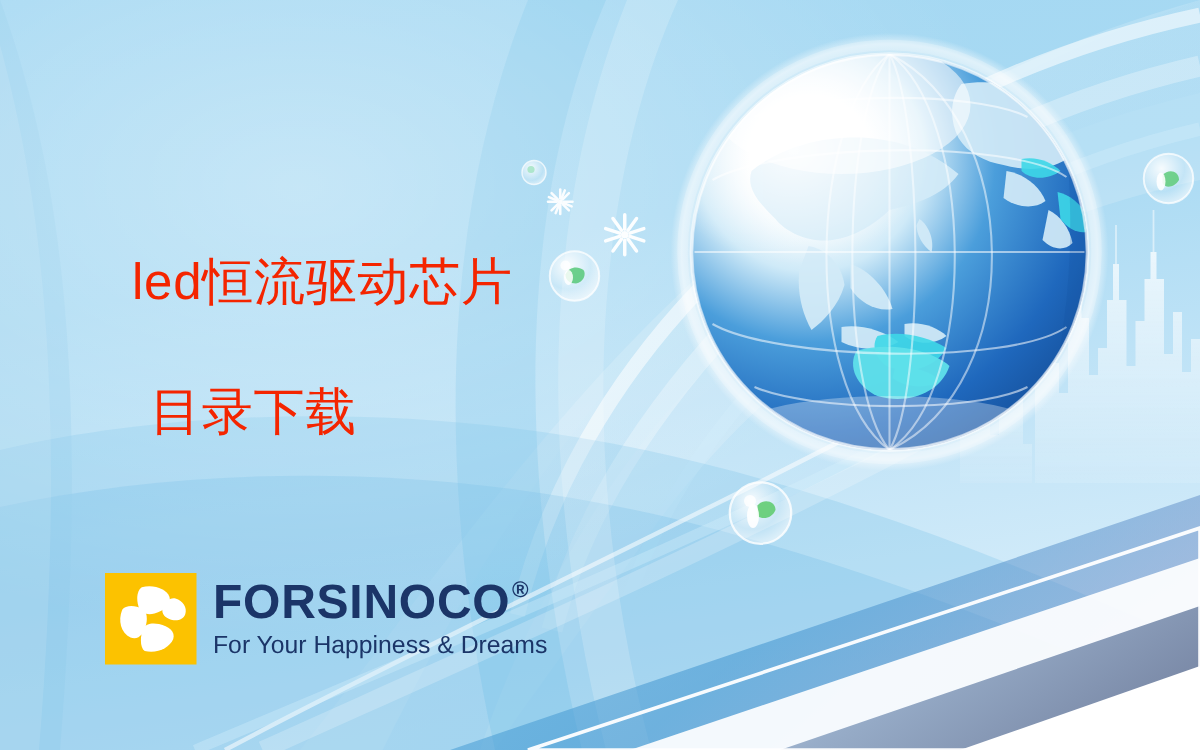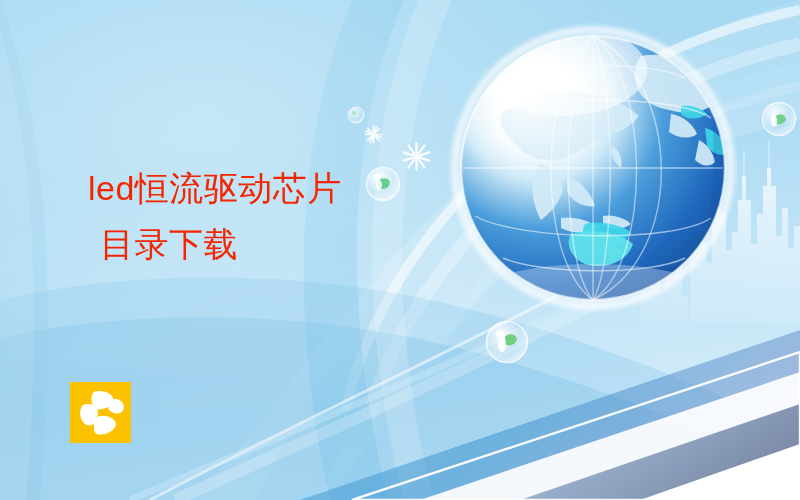--- a/index.html
+++ b/index.html
@@ -35,21 +35,21 @@
     left: 88px;
     top: 160px;
     width: 330px;
     color: #f42500;
     font-size: 34px;
     line-height: 56px;
     letter-spacing: 0.5px;
     white-space: nowrap;
   }
   #headline .hl-line { display: block; }
-  #headline .hl-line-2 { padding-left: 12px; }
+  #headline .hl-line-2 { padding-left: 12px; margin-top: 31px; }
 
   
   #logo {
     position: absolute;
     left: 70px;
     top: 382px;
     display: flex;
     align-items: flex-start;
   }
   #logo-mark {
@@ -386,15 +386,22 @@
           <path d="M24.5 9.5 C32.5 7.5 41 10.5 43 16 C44.5 21 39.5 25 33 27 C28.5 28.2 24.5 27 23 24 C21 20 20.5 12 24.5 9.5 Z"></path>
 
           <path d="M11.5 24.5 C8.5 31.5 10.5 40 17 43 C22.5 45 26 40.5 27.5 34 C28.5 29 27.5 25 24.5 23.5 C20.5 21.5 13.5 21 11.5 24.5 Z"></path>
 
           <path d="M26.5 52 C34.5 54 43 50 45.5 44 C47 39 42.5 35.5 36 34 C31 33 27 34 25.5 37 C23.5 41 23 50 26.5 52 Z"></path>
 
           <path d="M47 17 C52 18.5 55 23 53.5 27.5 C52 31.5 47 32.5 42.5 30.5 C39 29 37.5 26 38.5 23 C39.5 19.5 43.5 16 47 17 Z"></path>
         </g>
       </svg>
     </div>
+    <div id="logo-text">
+      <div id="logo-wordmark">
+        <span>FORSINOCO</span>
+        <span class="reg">®</span>
+      </div>
+      <div id="logo-tagline">For Your Happiness &amp; Dreams</div>
+    </div>
   </div>
 
 </div>
 
 </body></html>

